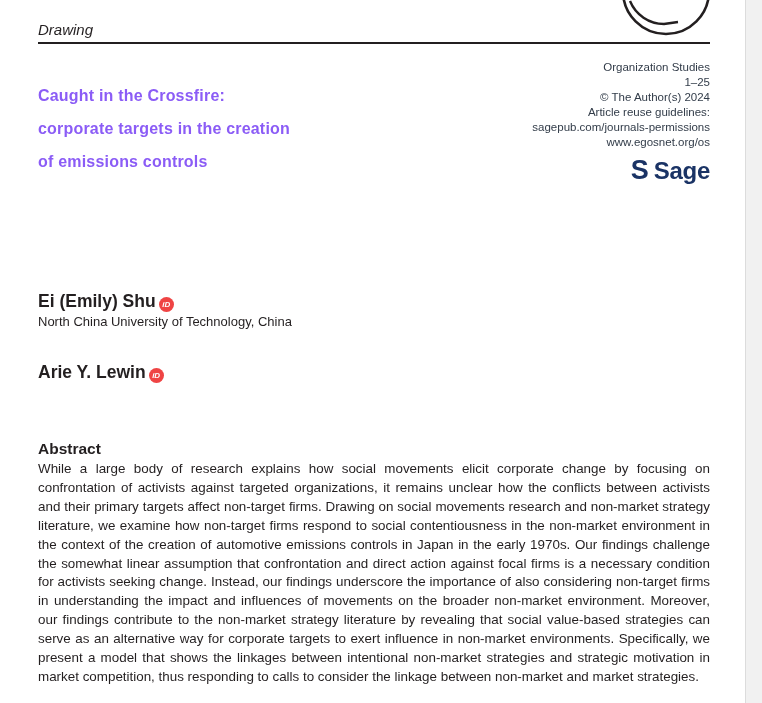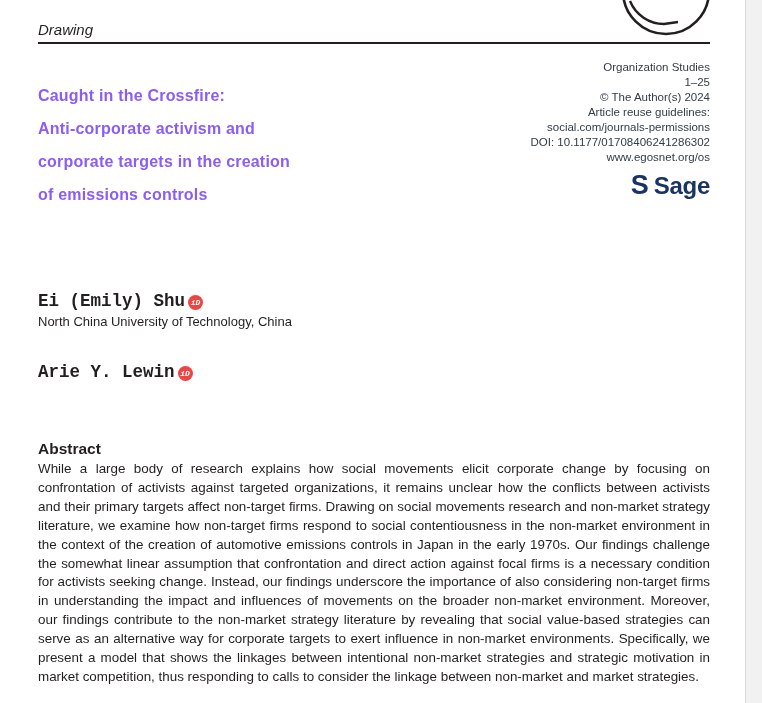--- a/index.html
+++ b/index.html
@@ -40,21 +40,21 @@
   .badge-row { margin: 3px 0 2px 0; display: flex; justify-content: flex-end; }
   .link-line { color: #323C49; text-decoration: none; cursor: pointer; }
   .sage-row {
     margin-top: 7px; display: flex; justify-content: flex-end; align-items: center;
     color: #1A3365;
   }
   .sage-mark { font-size: 27px; font-weight: bold; line-height: 26px; }
   .sage-name { font-size: 24px; font-weight: bold; margin-left: 5px; letter-spacing: -0.3px; }
   .authors { position: absolute; left: 38px; top: 291px; width: 500px; }
   .author-block { margin-bottom: 31px; }
-  .author-name-row { display: flex; align-items: center; font-family: Liberation Mono, monospace; }
+  .author-name-row { display: flex; align-items: flex-end; }
   .author-name { font-size: 17.5px; font-weight: bold; color: #231F20; line-height: 21px; }
   .orcid-badge {
     width: 15px; height: 15px; border-radius: 50%;
     background: #ef4444; color: #ffffff;
     font-size: 8px; font-weight: bold;
     display: inline-flex; align-items: center; justify-content: center;
     margin-left: 3px; margin-top: 1px; cursor: pointer;
     font-style: italic;
   }
   .author-affiliation { font-size: 13px; color: #231F20; line-height: 18px; margin-top: 1px; }
@@ -77,32 +77,30 @@
   <svg width="104" height="40" viewBox="0 0 104 40">
     <circle cx="50" cy="-9" r="43" fill="none" stroke="#231F20" stroke-width="2.6"></circle>
     <path d="M 14,1 A 37,37 0 0 0 48,24 L 62,22" fill="none" stroke="#231F20" stroke-width="2.4"></path>
   </svg>
 </div>
 
 <div class="top-rule"></div>
 
 <div class="article-title">
   <div>Caught in the Crossfire:</div>
-  <div>Anti-corporate activism and</div>
   <div>corporate targets in the creation</div>
   <div>of emissions controls</div>
 </div>
 
 <div class="info-col">
   <span class="line">Organization Studies</span>
   <span class="line">1–25</span>
   <span class="line">© The Author(s) 2024</span>
   <span class="line">Article reuse guidelines:</span>
-  <span class="line link-line">social.com/journals-permissions</span>
-  <span class="line">DOI: 10.1177/01708406241286302</span>
+  <span class="line link-line">sagepub.com/journals-permissions</span>
   <span class="line link-line">www.egosnet.org/os</span>
   <div class="sage-row">
     <span class="sage-mark">S</span>
     <span class="sage-name">Sage</span>
   </div>
 </div>
 
 <div class="authors">
   <div class="author-block">
     <div class="author-name-row">

